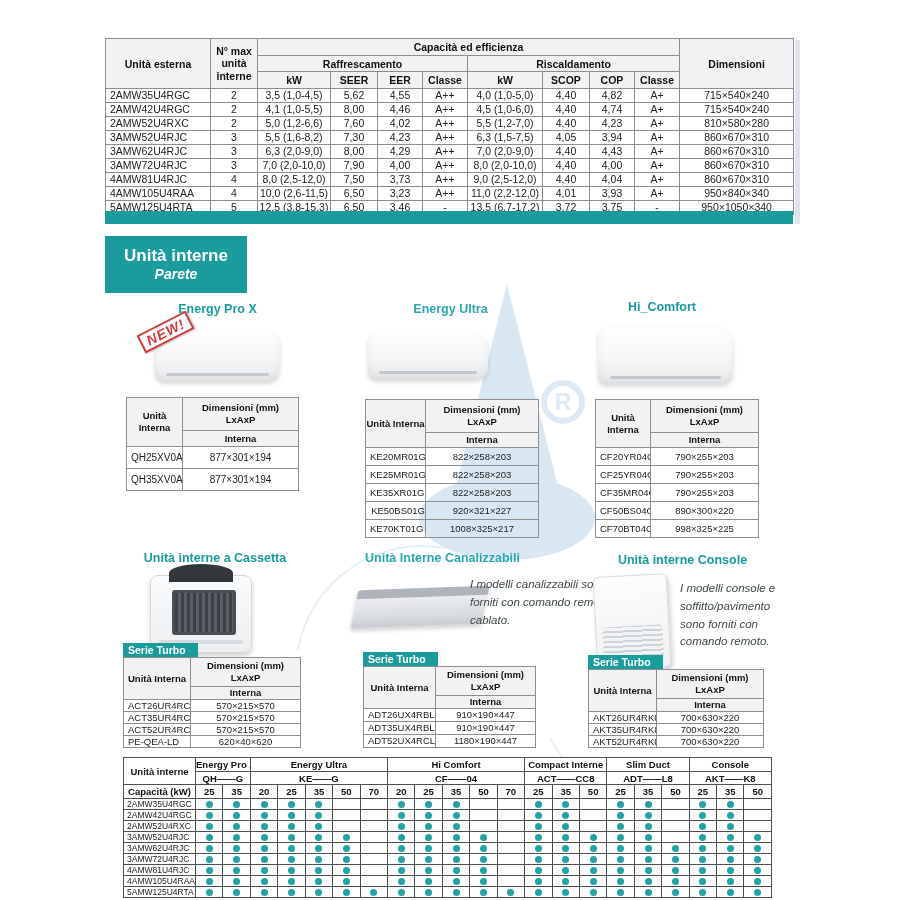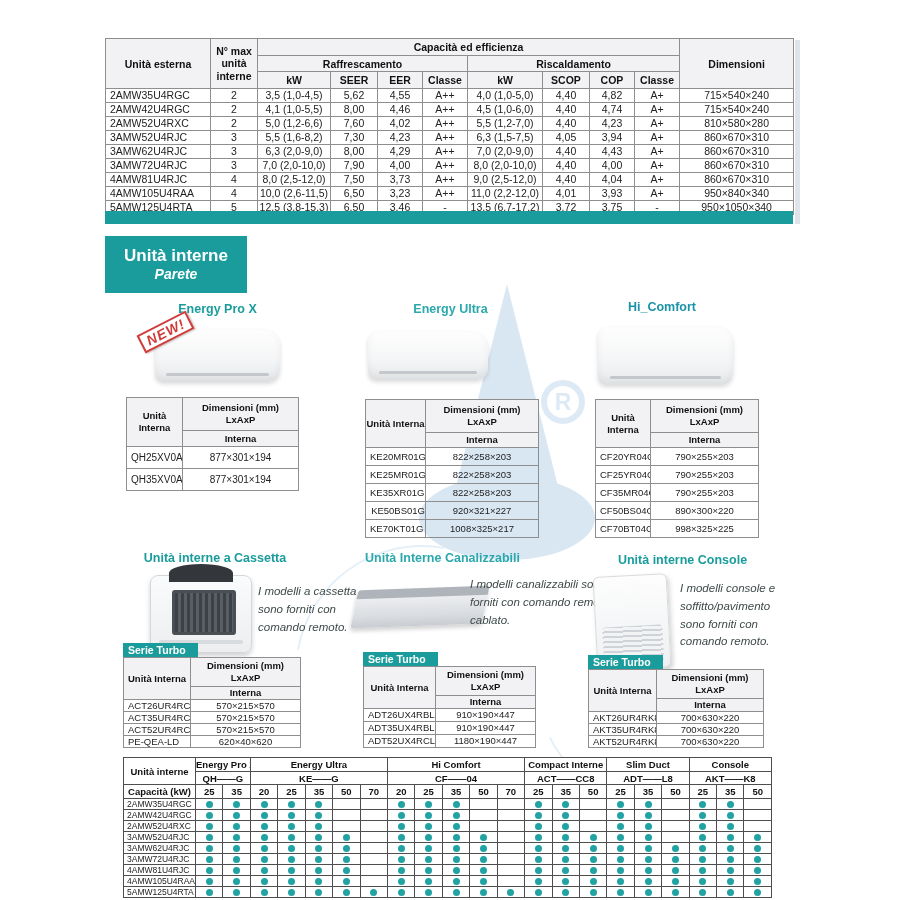--- a/index.html
+++ b/index.html
@@ -374,21 +374,20 @@
         </tr>
       </tbody>
   </table>
 
   <div class="abs sec-title z1" style="left:115px;top:551px;width:200px;color:#1a9c9c;">Unità interne a Cassetta</div>
   <div class="abs ac-cassette z1" style="left:150px;top:575px;width:100px;height:76px;">
     <div class="cap"></div>
     <div class="grille"></div>
     <div class="vent" style="bottom:8px;"></div>
   </div>
-  <div class="abs desc z1" style="left:258px;top:583px;width:118px;">I modelli a cassetta sono forniti con comando remoto.</div>
   <div class="abs serie-bar z1" style="left:123px;top:643px;width:70px;height:14px;">Serie Turbo</div>
   <table class="abs small-table z1" style="left:123px;top:657px;width:177px;">
     <colgroup>
         <col style="width:67px">
         <col style="width:110px">
       </colgroup>
     <thead>
       <tr>
         <th rowspan="2" class="main" style="height:28px;">Unità Interna</th>
         <th style="height:28px;">

